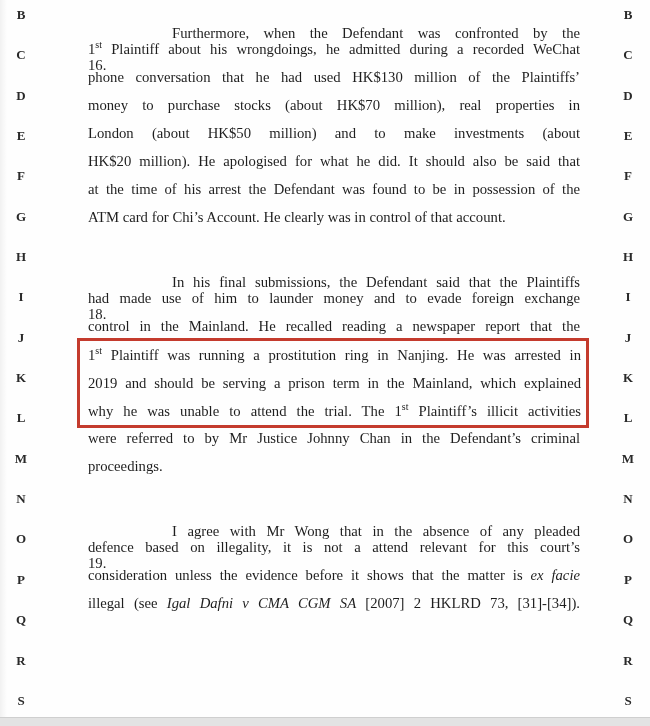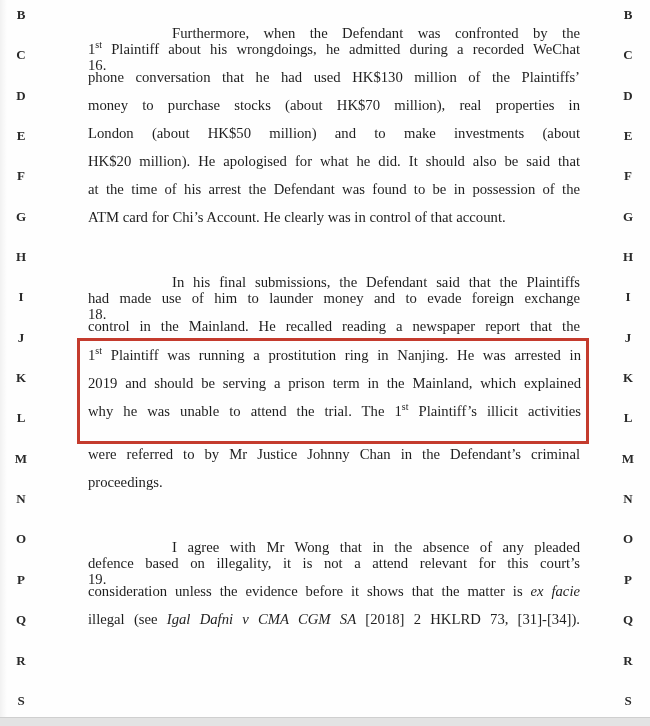--- a/index.html
+++ b/index.html
@@ -42,21 +42,21 @@
   }
   .j{text-align:justify;text-align-last:justify;}
   .line.first{display:flex;}
   .pnum{flex:0 0 84px;width:84px;margin-top:44px;}
   .linetext{flex:1;display:block;margin-top:12px;}
   sup{font-size:10px;line-height:0;vertical-align:super;}
   i{font-style:italic;}
   .redbox{
     border:3px solid #c43b2d;
     margin:-2px -9px -4px -11px;
-    padding:0 5px 16px 8px;
+    padding:0 5px 0 8px;
   }
 </style>
 </head>
 <body>
 
 <div class="page">
   <div class="scan-left"></div>
   <div class="margin-col left">
       <div class="mletter">B</div>
       <div class="mletter">C</div>
@@ -126,17 +126,17 @@
         <div class="line j"><span>were referred to by Mr Justice Johnny Chan in the Defendant’s criminal</span></div>
         <div class="line"><span>proceedings.</span></div>
       </div>
       <div class="para">
         <div class="line j first">
           <span class="pnum">19.</span>
           <span class="linetext j"><span>I agree with Mr Wong that in the absence of any pleaded</span></span>
         </div>
         <div class="line j"><span>defence based on illegality, it is not a attend relevant for this court’s</span></div>
         <div class="line j"><span>consideration unless the evidence before it shows that the matter is </span><i>ex facie</i></div>
-        <div class="line j"><span>illegal (see </span><i>Igal Dafni v CMA CGM SA</i><span> [2018] 2 HKLRD 73, [31]-[34]).</span></div>
+        <div class="line j"><span>illegal (see </span><i>Igal Dafni v CMA CGM SA</i><span> [2007] 2 HKLRD 73, [31]-[34]).</span></div>
       </div>
     </div>
   <div class="scan-bottom"></div>
 </div>
 
 </body></html>

